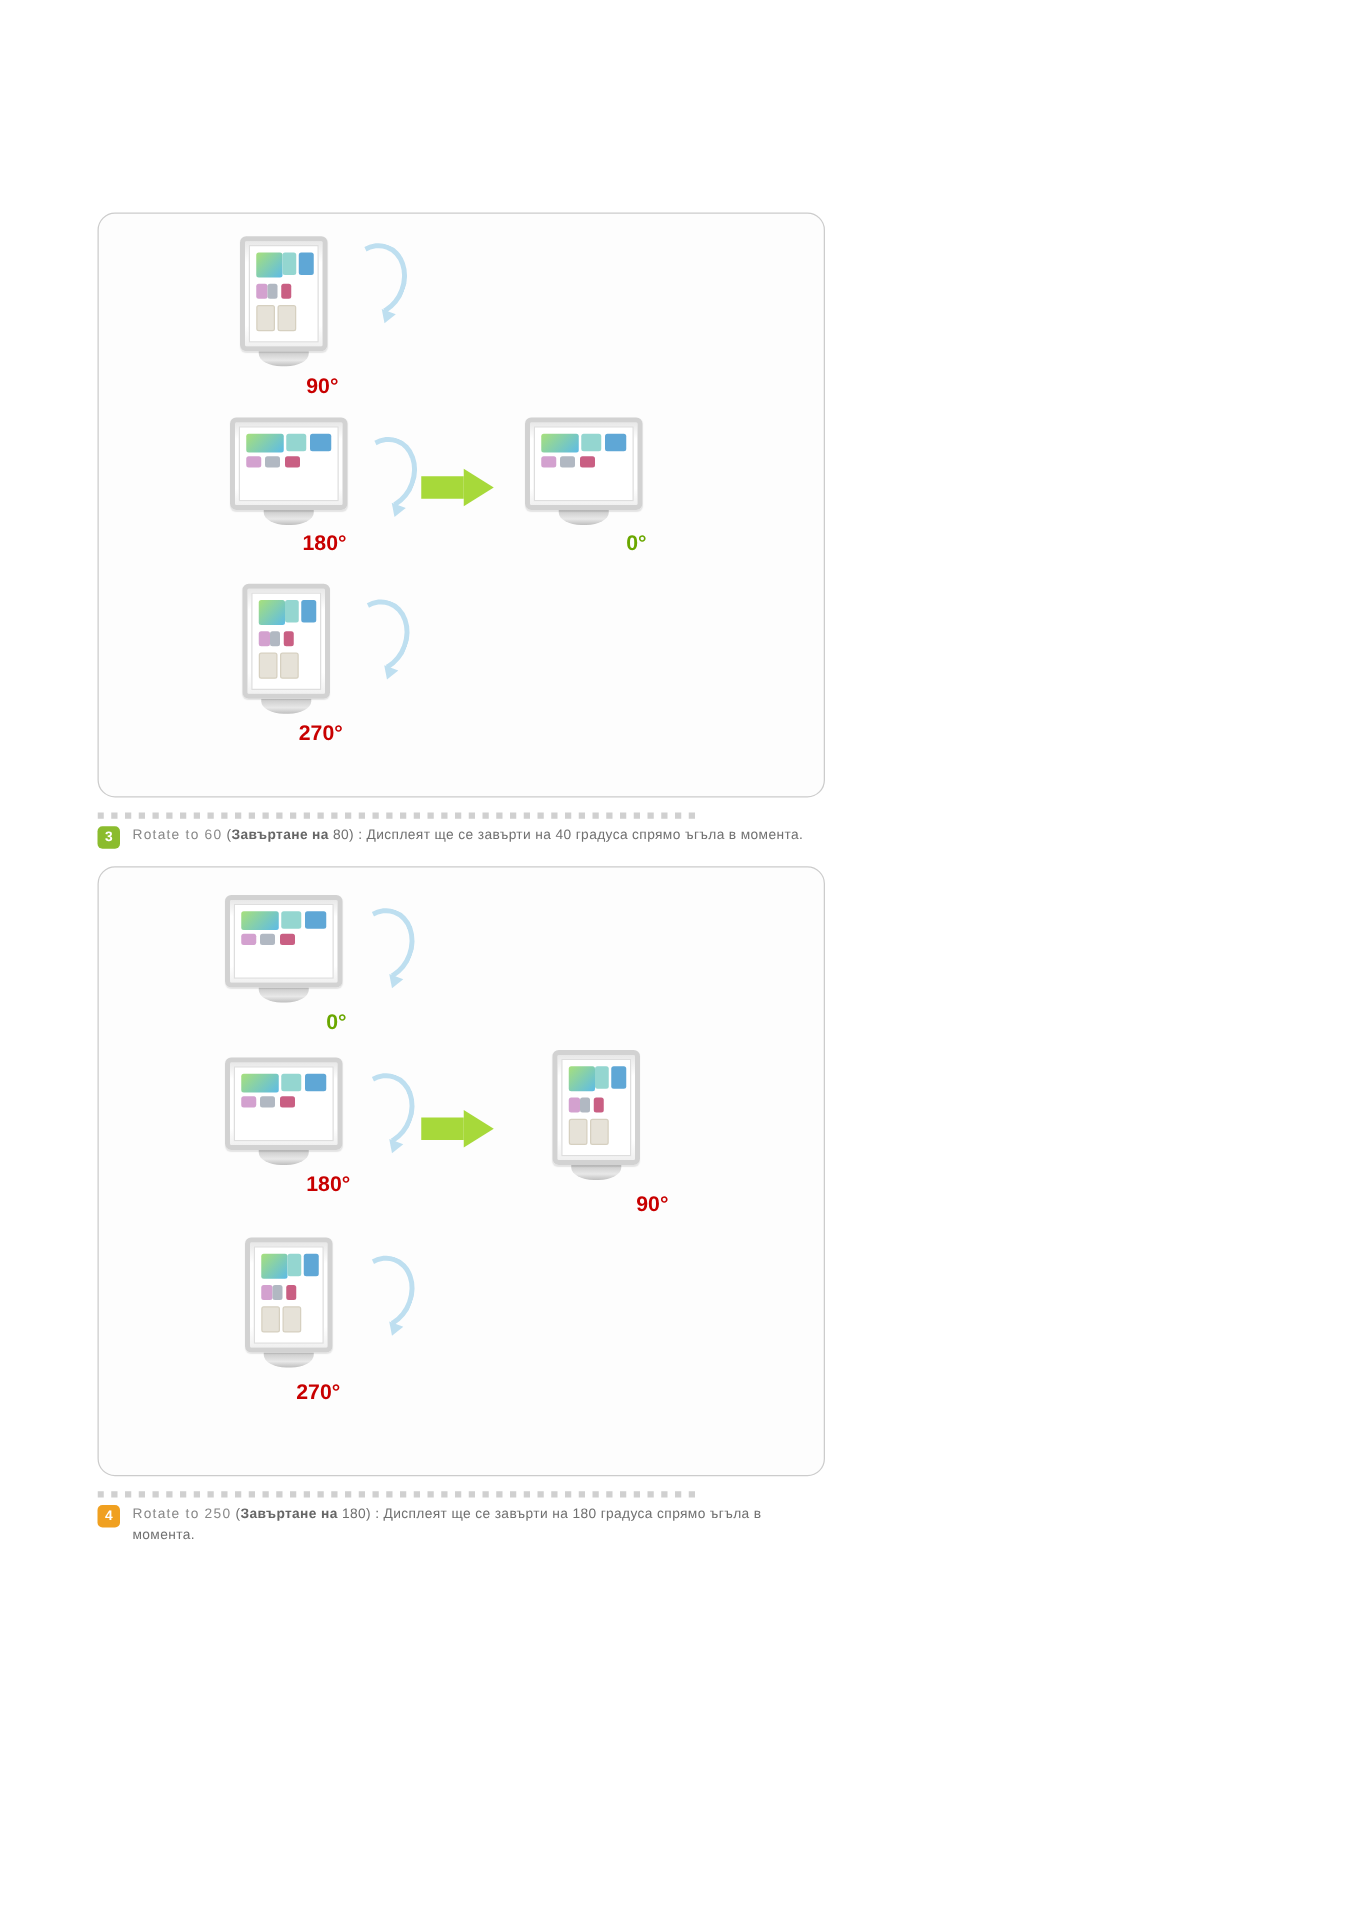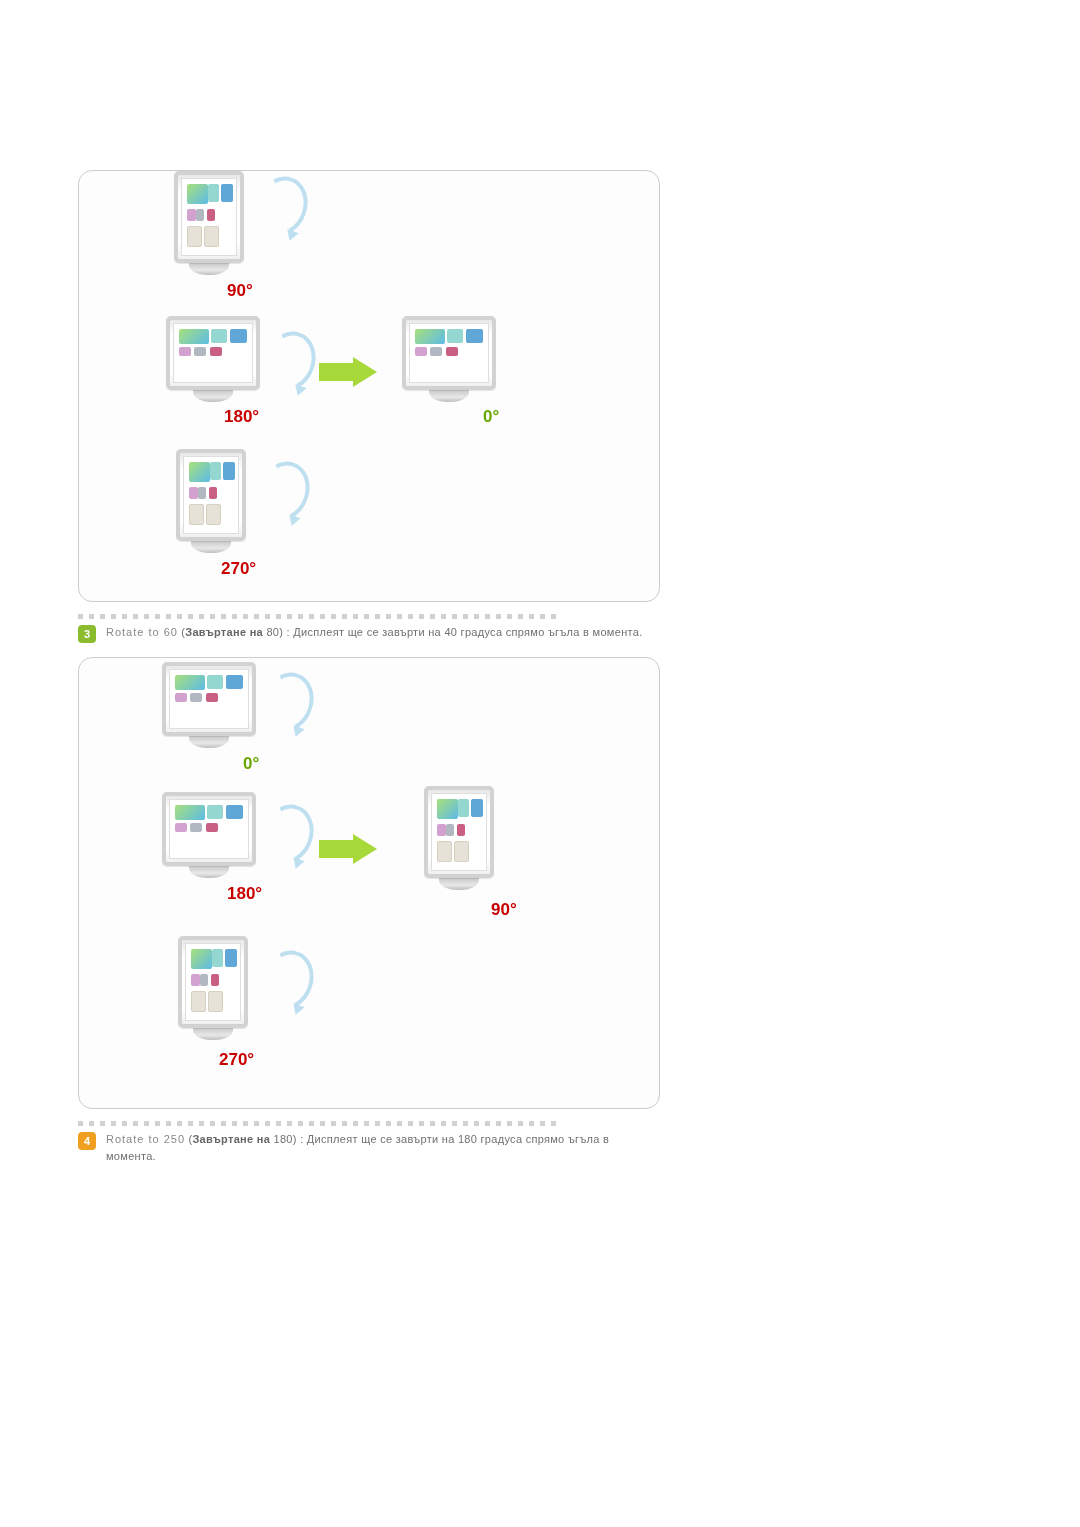--- a/index.html
+++ b/index.html
@@ -8,20 +8,21 @@
     font-family: Verdana, Arial, sans-serif;
     font-size: 11px;
     color: #666666;
     width: 1080px;
     height: 1527px;
     padding: 170px 420px 0 78px;
   }
   .diagram-box {
     border: 1px solid #cccccc;
     border-radius: 14px;
+    padding: 18px;
     position: relative;
     margin-bottom: 10px;
     background: #fdfdfd;
   }
   .monitors {
     position: relative;
     height: 430px;
   }
   .monitors2 { height: 450px; }
   .monitor {

